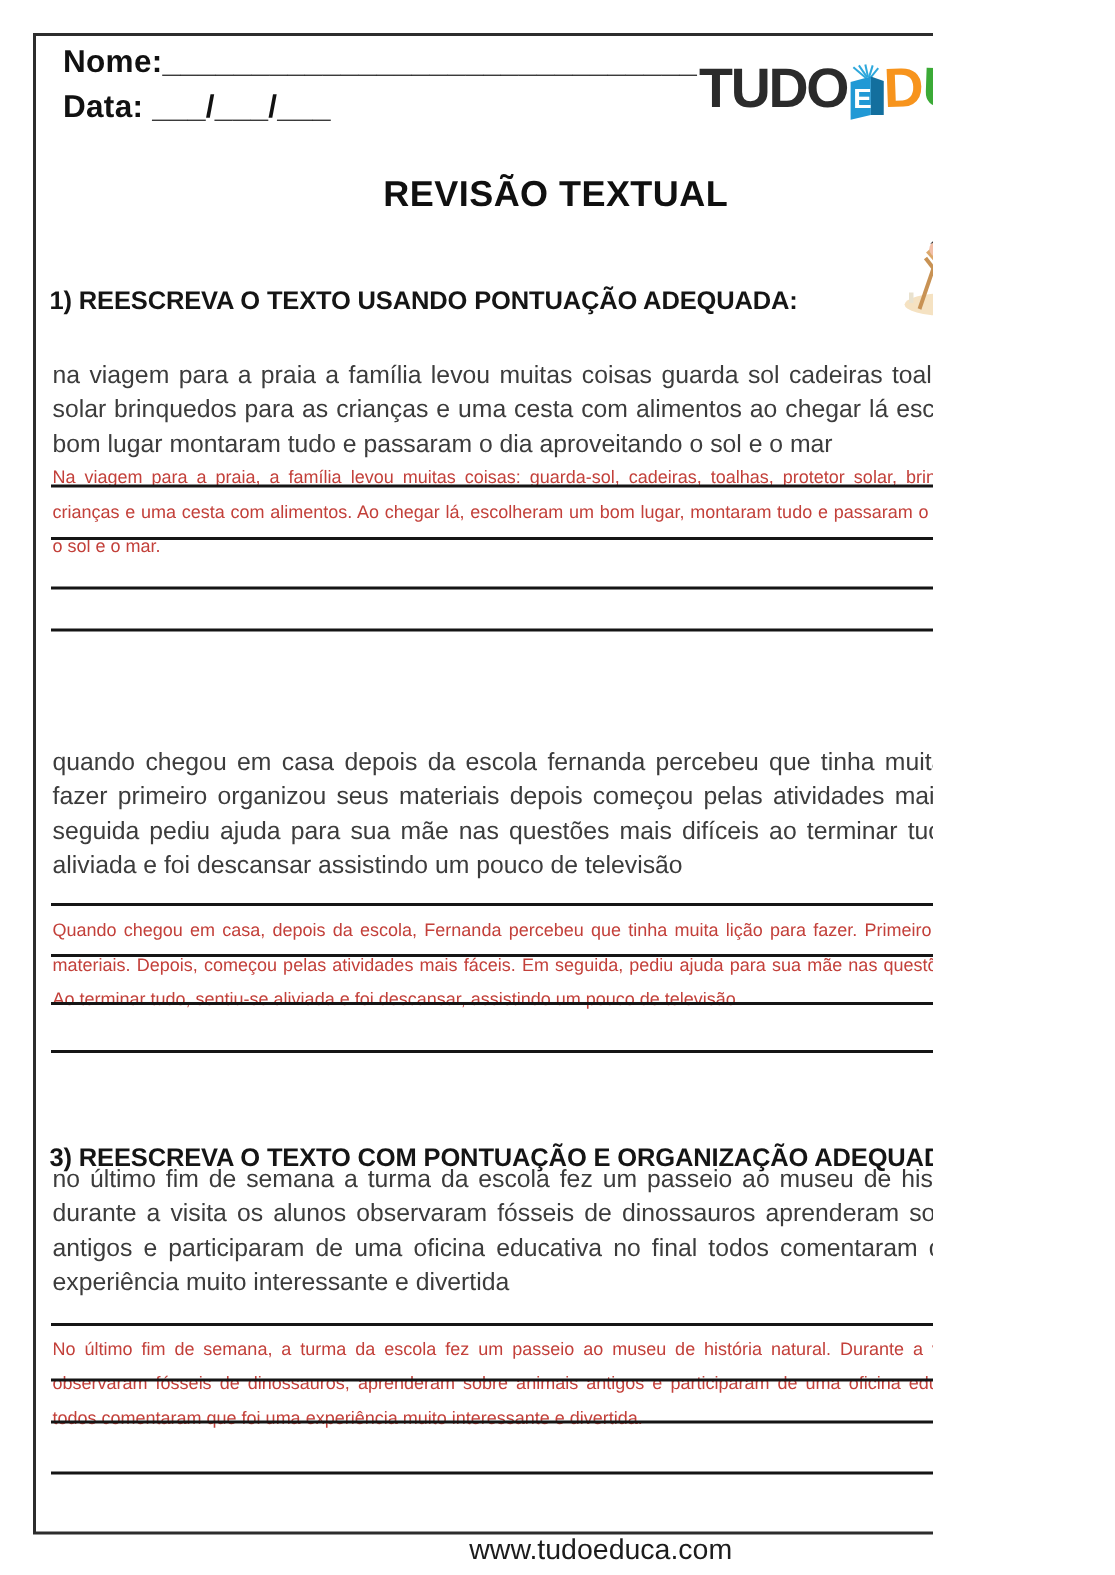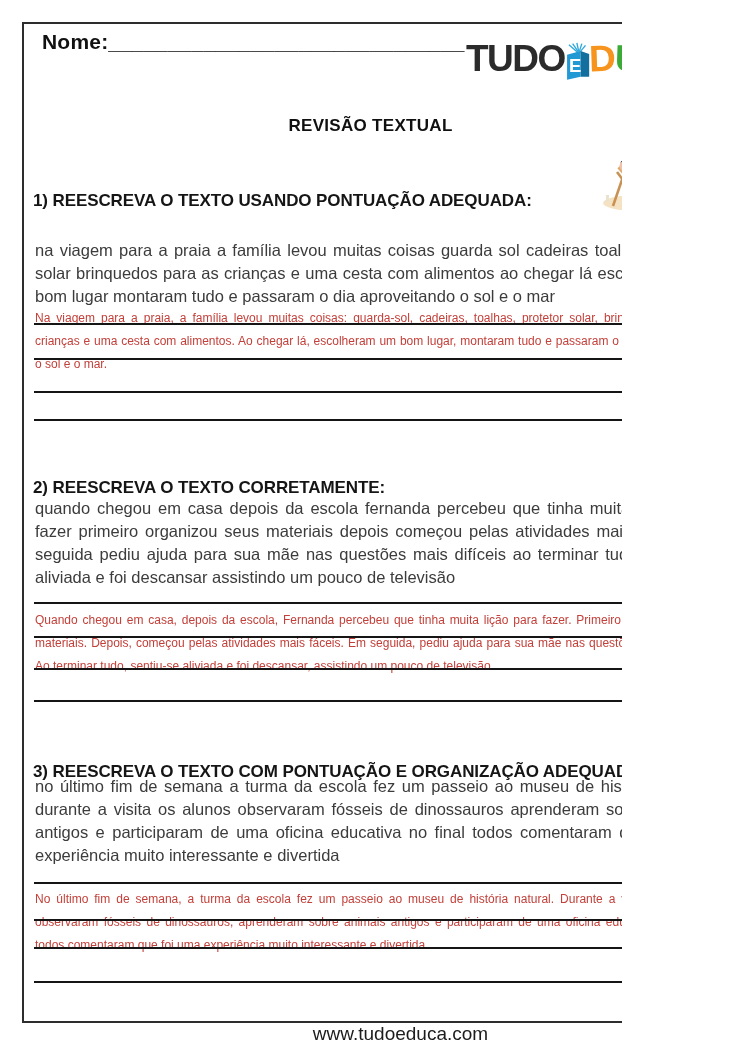--- a/index.html
+++ b/index.html
@@ -18,21 +18,21 @@
   
   .logo { position:absolute; top:26px; left:466px; width:226px; height:66px; display:flex; align-items:center; justify-content:flex-start; }
   .logo .dark { font-size:37px; font-weight:bold; color:#2b2b2b; letter-spacing:-1.5px; }
   .logo .book { width:44px; height:62px; margin:0 -3px 0 -1px; position:relative; top:3px; }
   .logo .clr { font-size:37px; font-weight:bold; letter-spacing:-1px; display:inline-block; }
   .lg0 { color:#f7941d; transform:rotate(-2deg); }
   .lg1 { color:#3baa36; transform:rotate(2deg); }
   .lg2 { color:#ffc907; transform:rotate(-2deg); }
   .lg3 { color:#e62e2a; transform:rotate(3deg); }
   
-  .title { position:absolute; left:22px; top:116px; width:697px; text-align:center; font-size:17px; font-weight:bold; color:#101010; letter-spacing:0.3px; }
+  .title { position:absolute; left:22px; top:116px; width:697px; text-align:center; font-size:24px; font-weight:bold; color:#101010; letter-spacing:0.3px; }
   
   .ex-title { position:absolute; left:33px; font-size:17px; font-weight:bold; color:#151515; letter-spacing:-0.1px;margin-top:24px; }
   .ex1-t { top:167px; width:565px; }
   .ex2-t { top:454px; width:660px; }
   .ex3-t { top:738px; width:680px; }
   
   .src { position:absolute; left:35px; width:676px; font-size:16.5px; line-height:23px; text-align:justify; color:#3c3c3c; }
   .src1 { top:227px;margin-top:12px; }
   .src2 { top:497px; }
   .src3 { top:775px; }
@@ -52,20 +52,24 @@
   .footer { position:absolute; left:0; top:1023px; width:743px; text-align:center; font-size:19px; color:#1c1c1c;margin-left:29px; }
 </style>
 </head>
 <body>
 
 <div class="page">
   <div class="frame"></div>
 
   <div class="name-row">
     <span>Nome:</span><span>______________________________</span>
+  </div>
+  <div class="date-row">
+    <span>Data:</span>
+    <span>___/___/___</span>
   </div>
 
   <div class="logo">
     <span class="dark">TUDO</span>
     <svg class="book" viewBox="0 0 46 64" aria-hidden="true">
       <g stroke="#2ea8dc" stroke-width="2.2" fill="none">
         <path d="M22 16 L8 4"></path>
         <path d="M23 15 L14 2"></path>
         <path d="M24 15 L21 1"></path>
         <path d="M25 15 L29 2"></path>
@@ -100,21 +104,20 @@
   </svg>
   <p class="src src1">na viagem para a praia a família levou muitas coisas guarda sol cadeiras toalhas protetor solar brinquedos para as crianças e uma cesta com alimentos ao chegar lá escolheram um bom lugar montaram tudo e passaram o dia aproveitando o sol e o mar</p>
   <div class="ans ans1">
     <p class="ans-text">Na viagem para a praia, a família levou muitas coisas: guarda-sol, cadeiras, toalhas, protetor solar, brinquedos para as crianças e uma cesta com alimentos. Ao chegar lá, escolheram um bom lugar, montaram tudo e passaram o dia aproveitando o sol e o mar.</p>
     <div class="rule" style="top:18px"></div>
     <div class="rule" style="top:53px"></div>
     <div class="rule" style="top:86px"></div>
     <div class="rule" style="top:114px"></div>
   </div>
 
-  <div class="ex-title ex2-t">2) REESCREVA O TEXTO CORRETAMENTE:</div>
   <p class="src src2">quando chegou em casa depois da escola fernanda percebeu que tinha muita lição para fazer primeiro organizou seus materiais depois começou pelas atividades mais fáceis em seguida pediu ajuda para sua mãe nas questões mais difíceis ao terminar tudo sentiu-se aliviada e foi descansar assistindo um pouco de televisão</p>
   <div class="ans ans2">
     <p class="ans-text">Quando chegou em casa, depois da escola, Fernanda percebeu que tinha muita lição para fazer. Primeiro, organizou seus materiais. Depois, começou pelas atividades mais fáceis. Em seguida, pediu ajuda para sua mãe nas questões mais difíceis. Ao terminar tudo, sentiu-se aliviada e foi descansar, assistindo um pouco de televisão.</p>
     <div class="rule" style="top:2px"></div>
     <div class="rule" style="top:36px"></div>
     <div class="rule" style="top:68px"></div>
     <div class="rule" style="top:100px"></div>
   </div>
 
   <div class="ex-title ex3-t">3) REESCREVA O TEXTO COM PONTUAÇÃO E ORGANIZAÇÃO ADEQUADA:</div>

